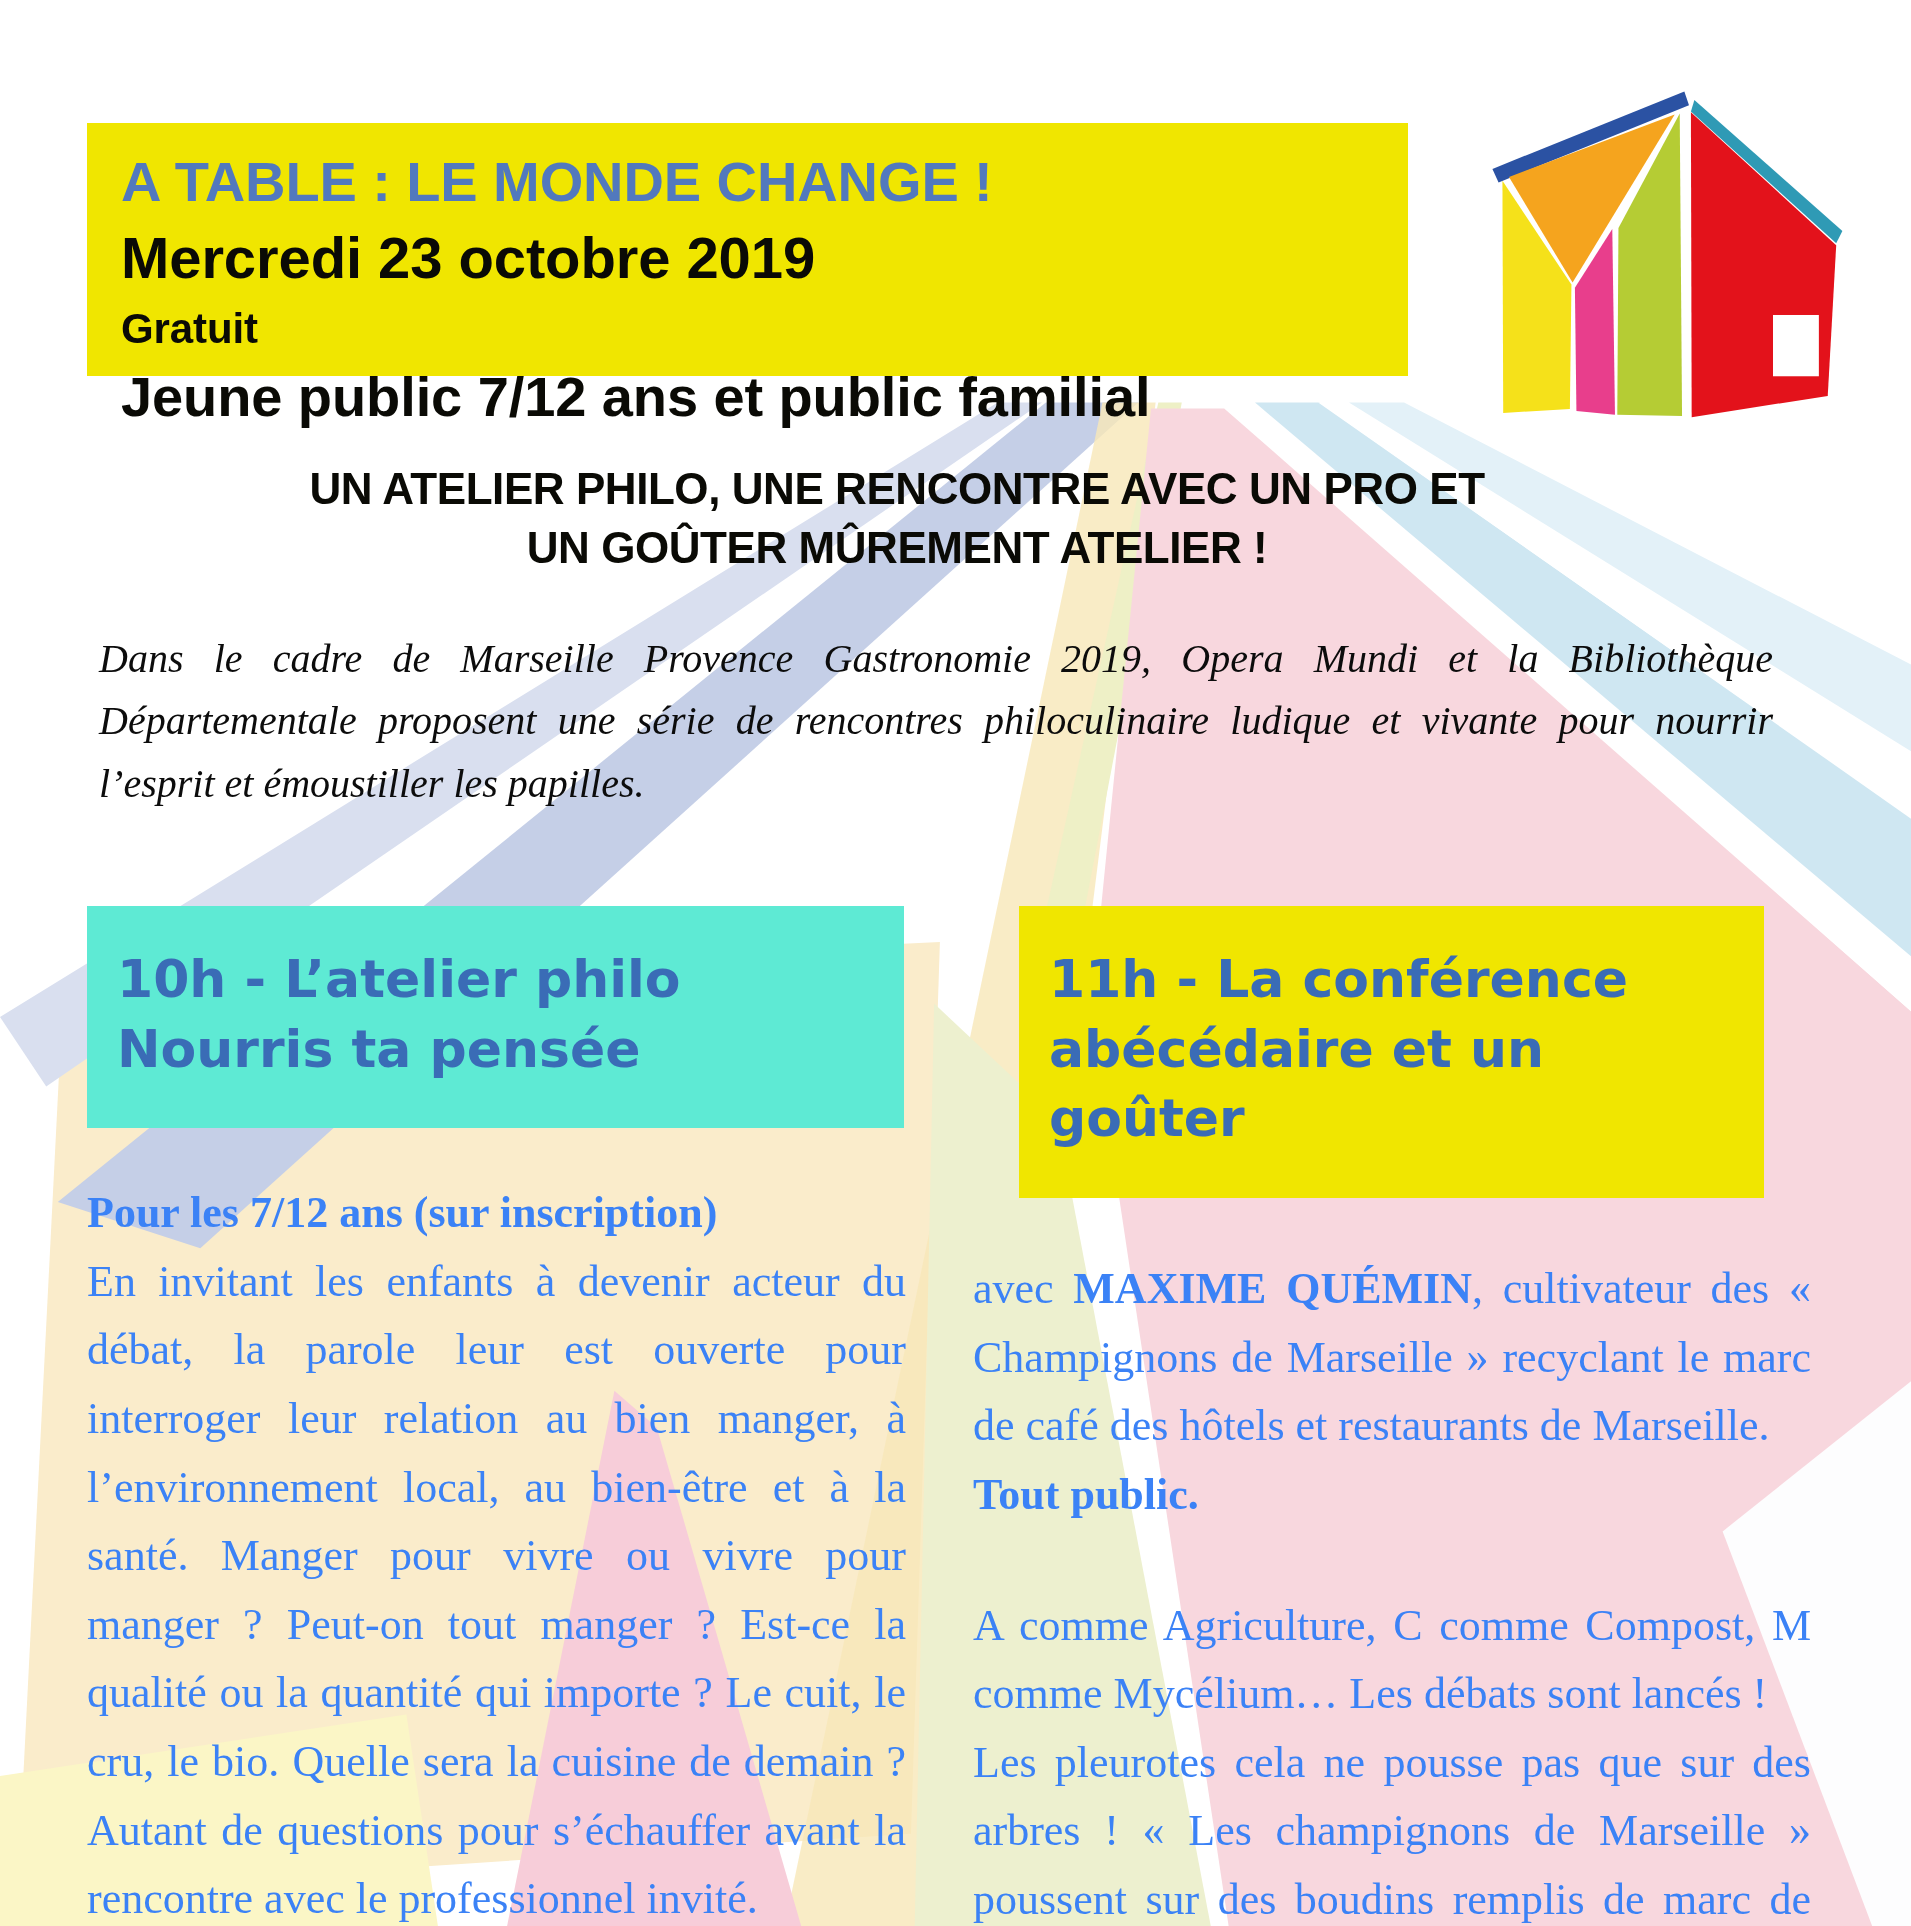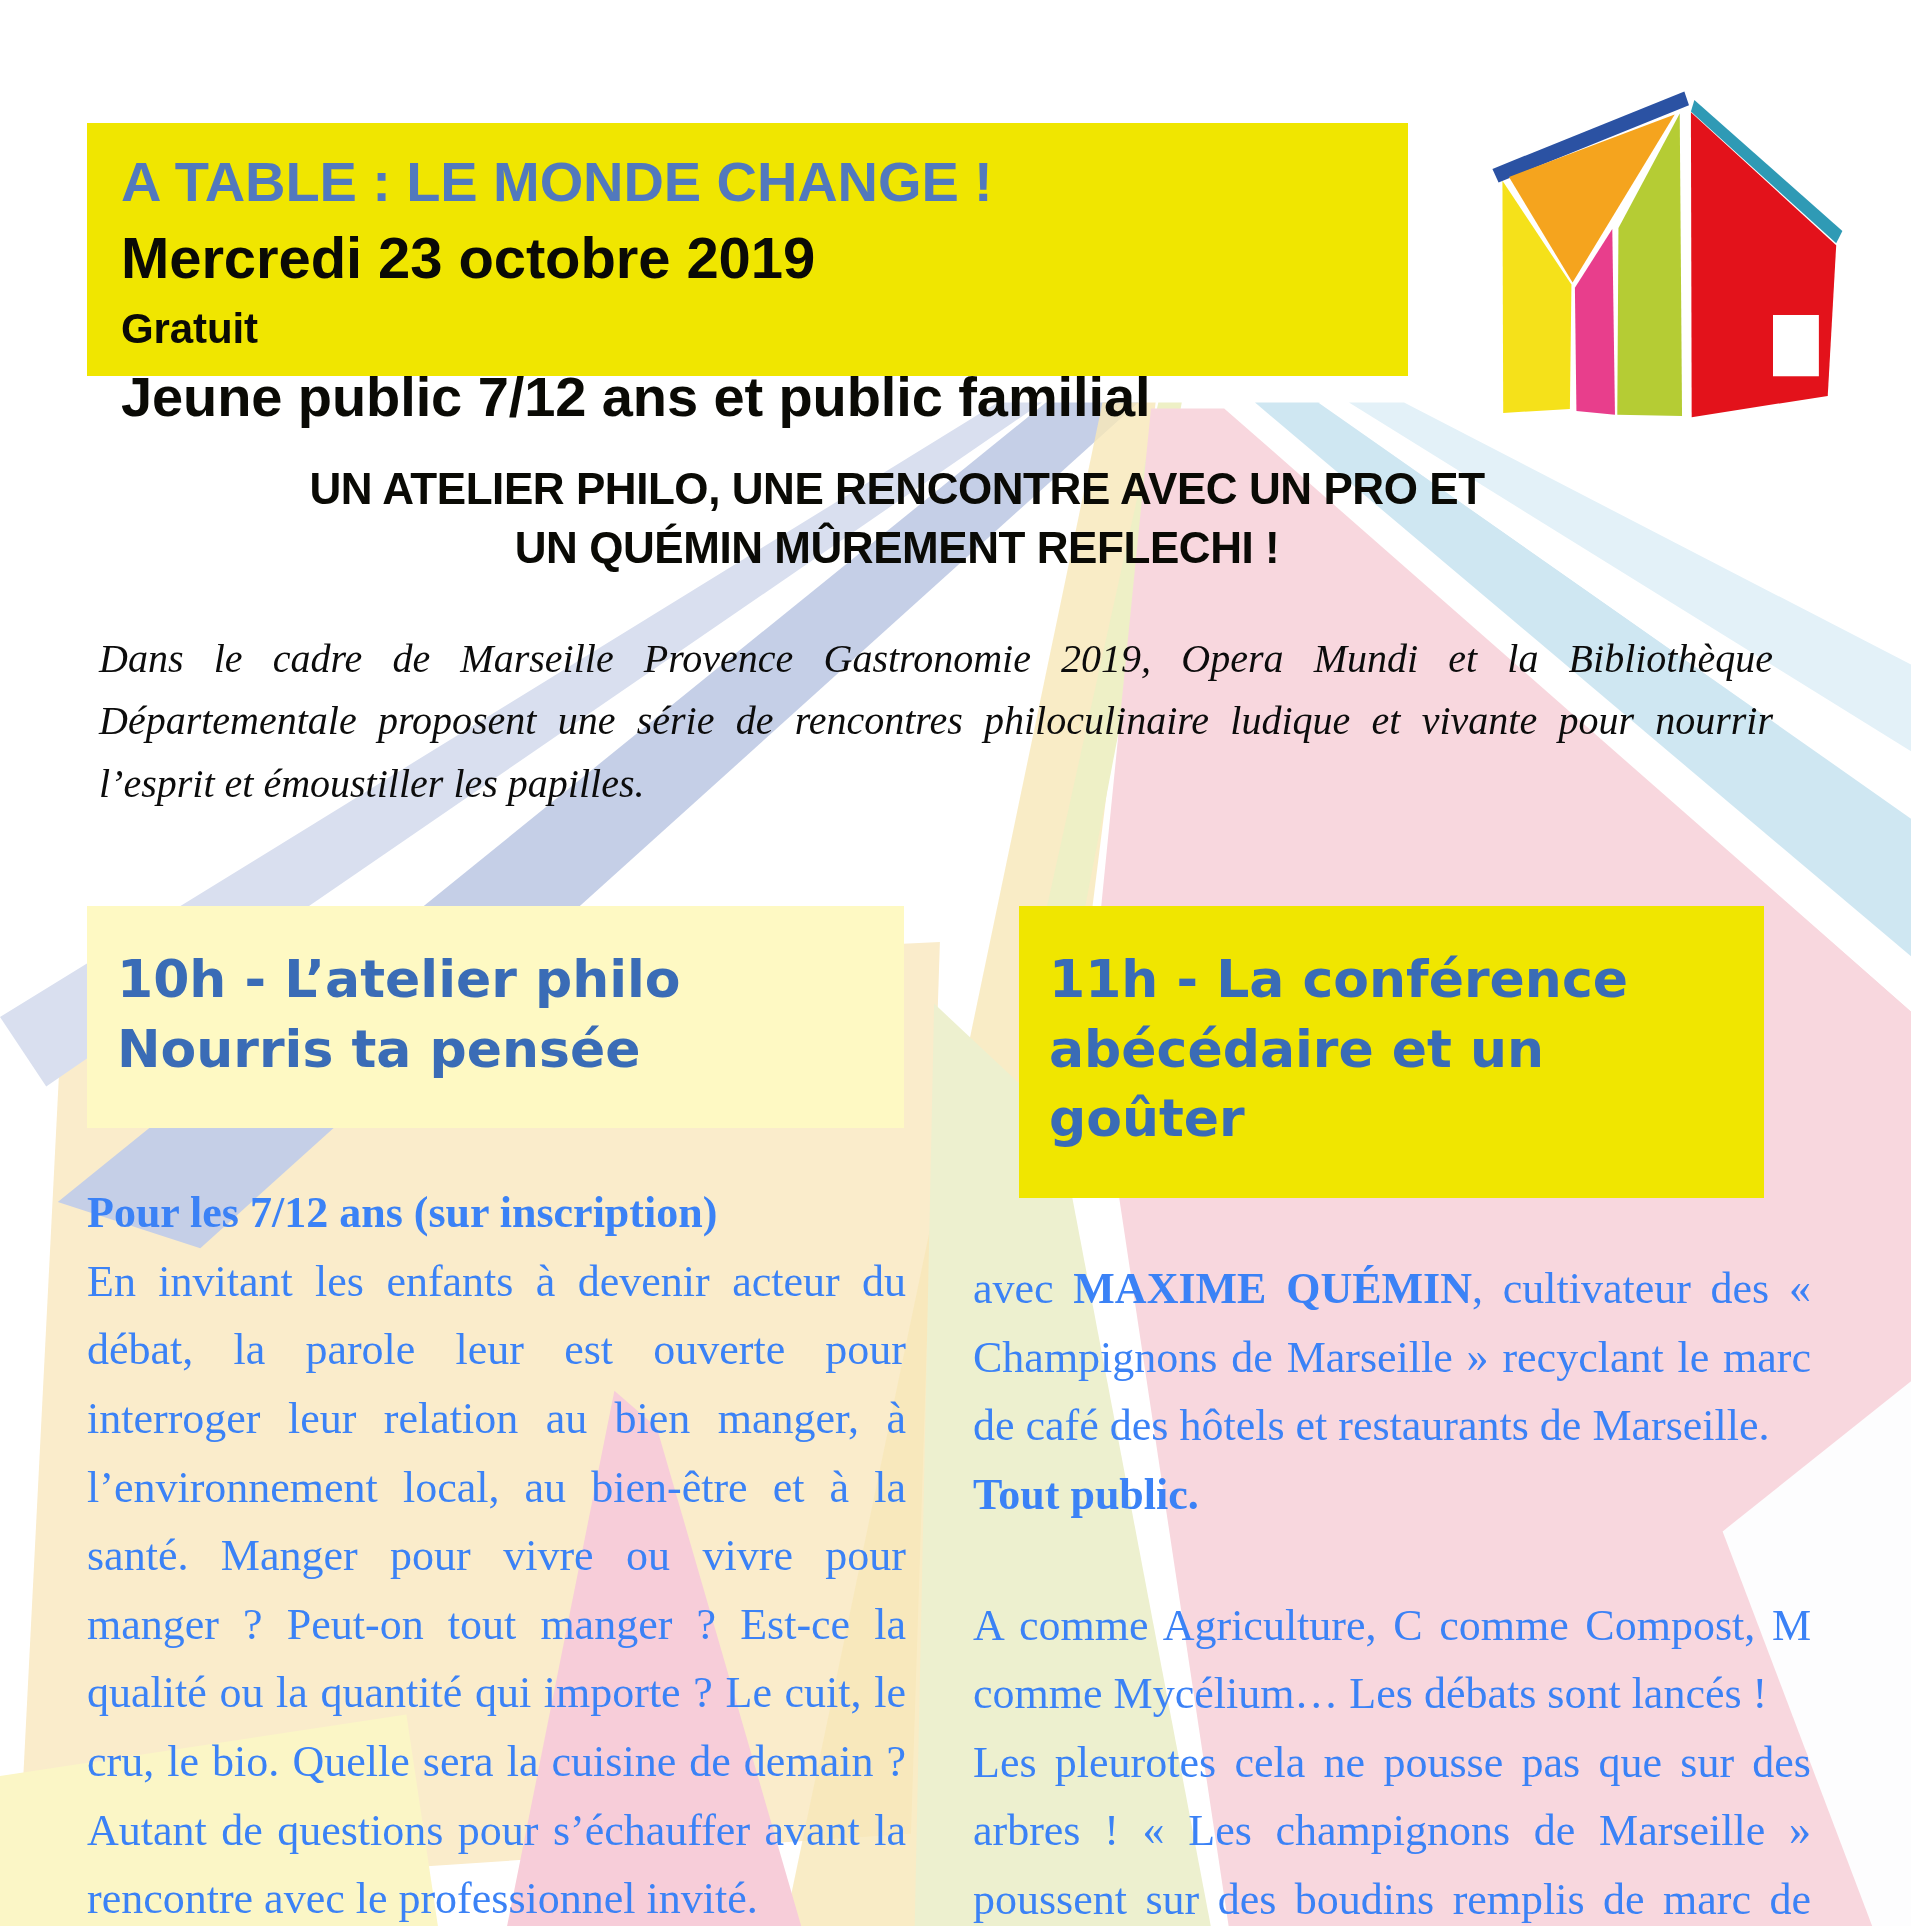--- a/index.html
+++ b/index.html
@@ -103,26 +103,26 @@
     <polygon points="66,233 245,502 241,825 68,835" fill="#f5e11a"></polygon>
     <polygon points="254,510 351,358 358,840 258,830" fill="#e83e8c"></polygon>
     <polygon points="367,355 526,58 532,843 364,840" fill="#b5cc34"></polygon>
     <polygon points="564,23 948,363 932,395 555,53" fill="#2f9ab5"></polygon>
     <polygon points="555,55 932,400 910,791 557,846" fill="#e3121b"></polygon>
     <rect x="768" y="581" width="119" height="159" fill="#ffffff"></rect>
   </svg>
 
   <div class="subtitle">
     <div>UN ATELIER PHILO, UNE RENCONTRE AVEC UN PRO ET</div>
-    <div>UN QUÉMIN MÛREMENT REFLECHI !</div>
+    <div>UN GOÛTER MÛREMENT ATELIER !</div>
   </div>
 
   <p class="intro">Dans le cadre de Marseille Provence Gastronomie 2019, Opera Mundi et la Bibliothèque Départementale proposent une série de rencontres philoculinaire ludique et vivante pour nourrir l’esprit et émoustiller les papilles.</p>
 
-  <div class="col-heading left" style="background-color: #fef9c3;">
+  <div class="col-heading left" style="background-color: #5eead4;">
     <div style="color: rgb(58, 108, 182);">10h - L’atelier philo</div>
     <div style="color: rgb(58, 108, 182);">Nourris ta pensée</div>
   </div>
 
   <div class="col-heading right" style="background-color: rgb(240, 230, 0);">
     <div style="color: rgb(58, 108, 182);">11h - La conférence</div>
     <div style="color: rgb(58, 108, 182);">abécédaire et un</div>
     <div style="color: rgb(58, 108, 182);">goûter</div>
   </div>
 

